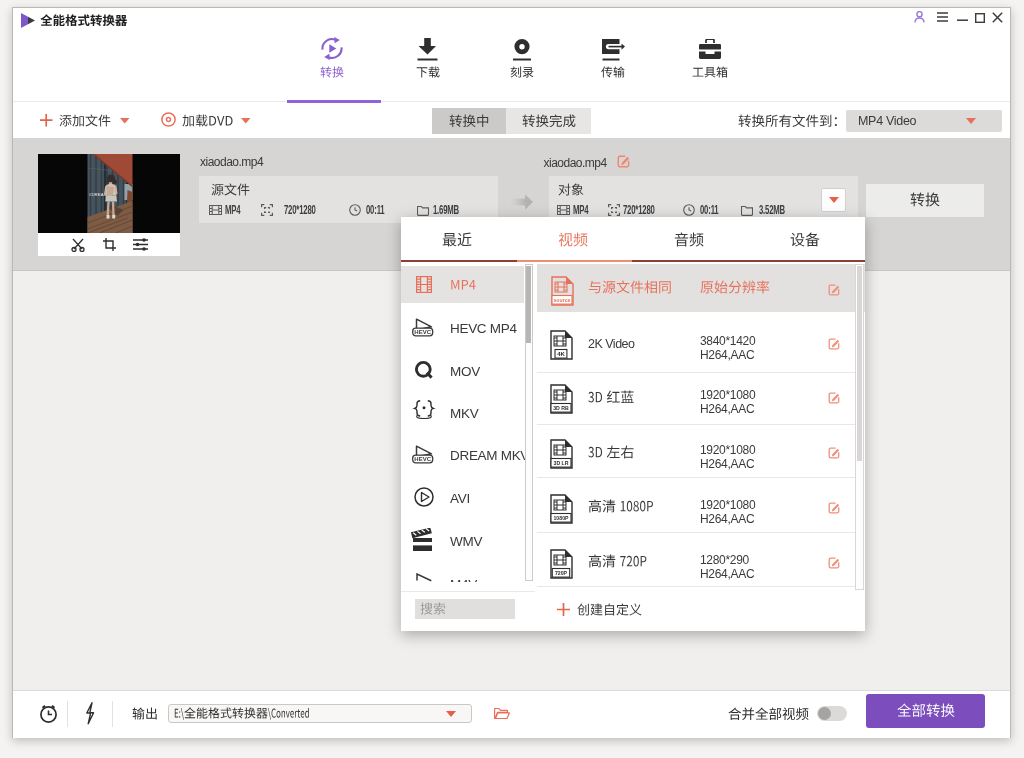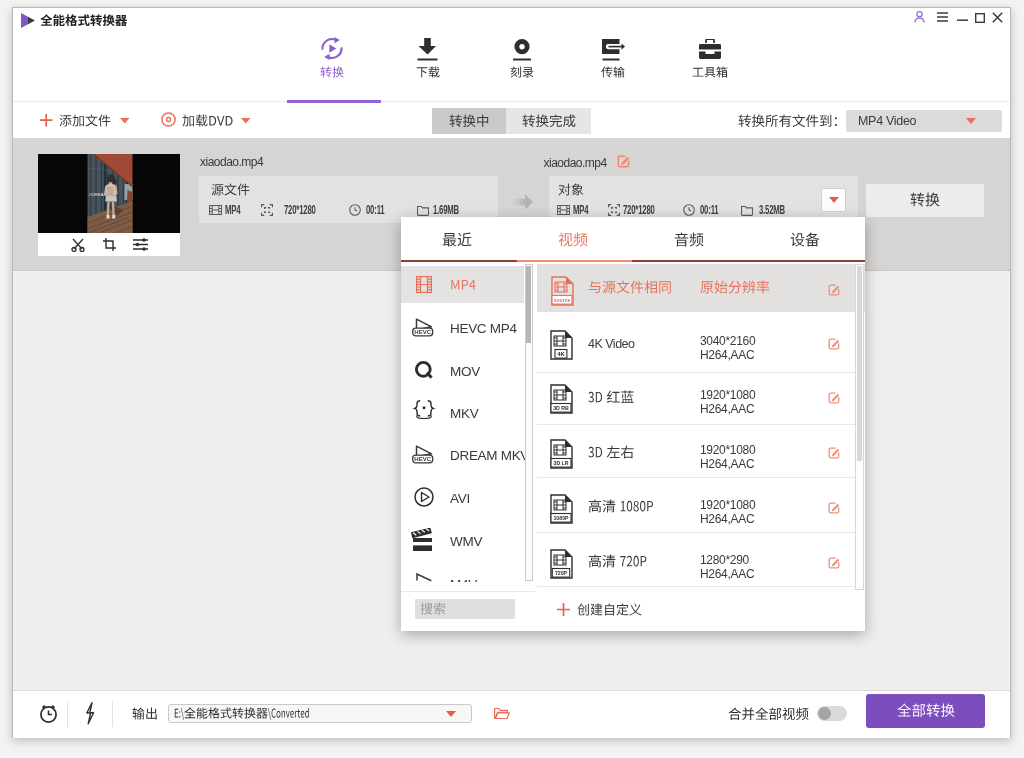--- a/index.html
+++ b/index.html
@@ -332,22 +332,22 @@
     <path d="M1 1 H15 L22 8 V29 H1 Z" fill="none" stroke="#2e2e2e" stroke-width="1.4"></path>
     <polygon points="15,1 22,8 15,8" fill="#2e2e2e"></polygon>
     <g stroke="#2e2e2e" stroke-width="1" fill="none">
       <rect x="4" y="6" width="12" height="10"></rect>
       <path d="M7 6 V16 M13 6 V16 M7 11 h6"></path>
       <path d="M4 8 h3 M4 11 h3 M4 14 h3 M13 8 h3 M13 11 h3 M13 14 h3"></path>
     </g>
     <rect x="5.0" y="19.5" width="11.9" height="8.6" fill="#fff" stroke="#2e2e2e" stroke-width="1.1"></rect>
     <text x="11" y="26" font-size="6.0" text-anchor="middle" fill="#2e2e2e" font-family="sans-serif" font-weight="bold">4K</text>
   </svg>
-<div style="position:absolute;font-family:&quot;Liberation Sans&quot;,sans-serif;font-size:12.5px;color:#3a3a3a;font-weight:400;letter-spacing:-0.5px;white-space:pre;line-height:12.5px;left:588px;top:338.2px;">4K Video</div>
-<div style="position:absolute;font-family:&quot;Liberation Sans&quot;,sans-serif;font-size:12px;color:#3a3a3a;font-weight:400;letter-spacing:-0.3px;white-space:pre;line-height:12px;left:700px;top:335.1px;">3040*2160</div>
+<div style="position:absolute;font-family:&quot;Liberation Sans&quot;,sans-serif;font-size:12.5px;color:#3a3a3a;font-weight:400;letter-spacing:-0.5px;white-space:pre;line-height:12.5px;left:588px;top:338.2px;">2K Video</div>
+<div style="position:absolute;font-family:&quot;Liberation Sans&quot;,sans-serif;font-size:12px;color:#3a3a3a;font-weight:400;letter-spacing:-0.3px;white-space:pre;line-height:12px;left:700px;top:335.1px;">3840*1420</div>
 <div style="position:absolute;font-family:&quot;Liberation Sans&quot;,sans-serif;font-size:12px;color:#3a3a3a;font-weight:400;letter-spacing:-0.3px;white-space:pre;line-height:12px;left:700px;top:349.1px;">H264,AAC</div>
 <svg style="position:absolute;left:828px;top:338px;" width="12" height="12" viewBox="0 0 12 12">
     <path d="M7.6 1.1 H2.6 a1.4 1.4 0 0 0 -1.4 1.4 V9.4 a1.4 1.4 0 0 0 1.4 1.4 H9.3 a1.4 1.4 0 0 0 1.4 -1.4 V5.2" fill="none" stroke="#f0907b" stroke-width="1.3"></path>
     <path d="M4.4 7.3 L9.6 1.7 L11.2 3.2 L6.0 8.8 L3.9 9.5 Z" fill="#f0907b"></path>
   </svg>
 <svg style="position:absolute;left:550px;top:384px;" width="23" height="30" viewBox="0 0 23 30">
     <path d="M1 1 H15 L22 8 V29 H1 Z" fill="none" stroke="#2e2e2e" stroke-width="1.4"></path>
     <polygon points="15,1 22,8 15,8" fill="#2e2e2e"></polygon>
     <g stroke="#2e2e2e" stroke-width="1" fill="none">
       <rect x="4" y="6" width="12" height="10"></rect>

